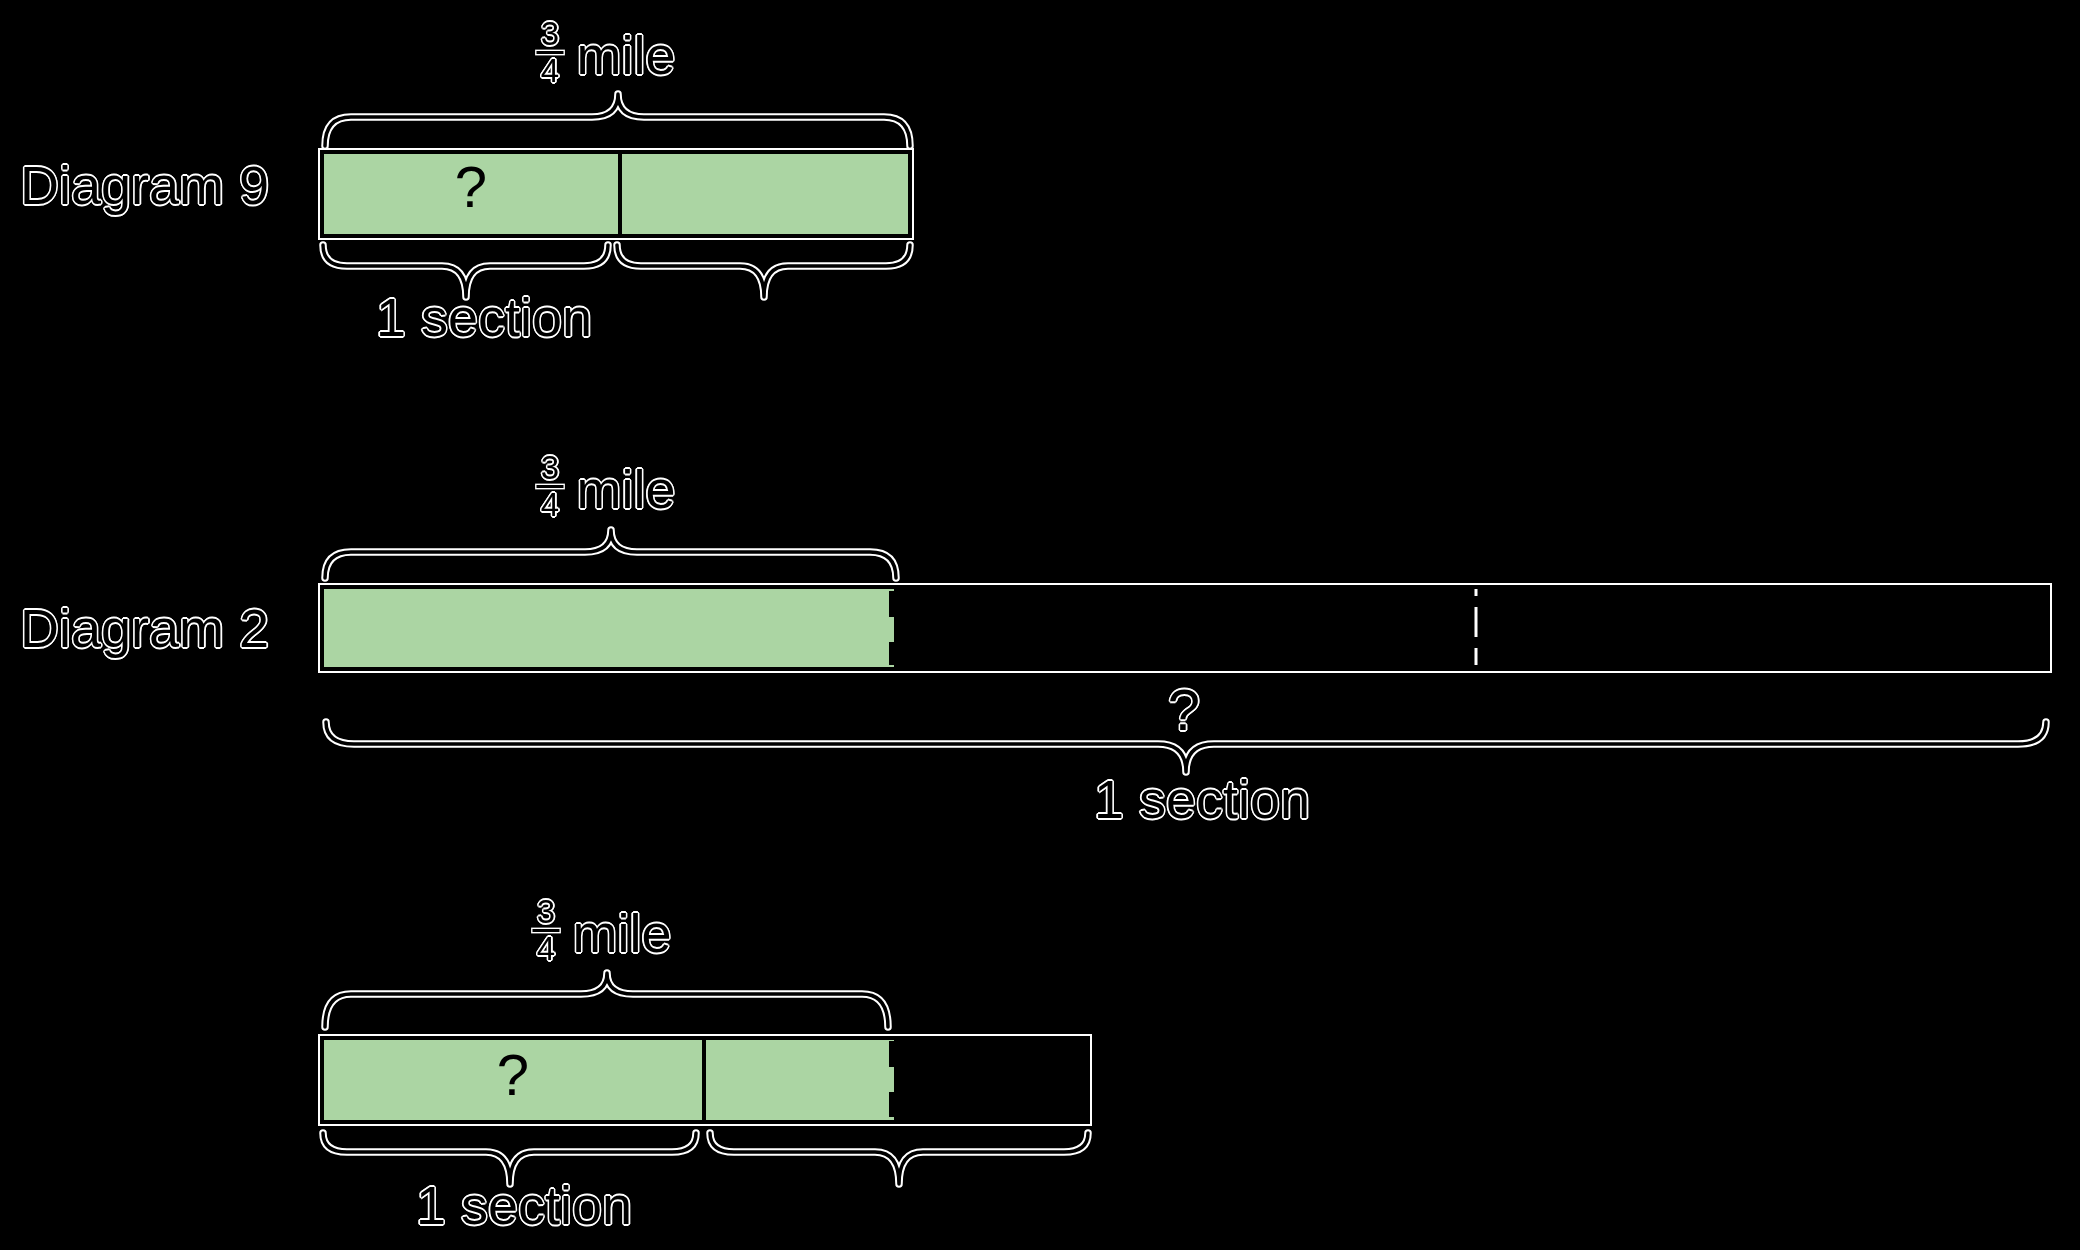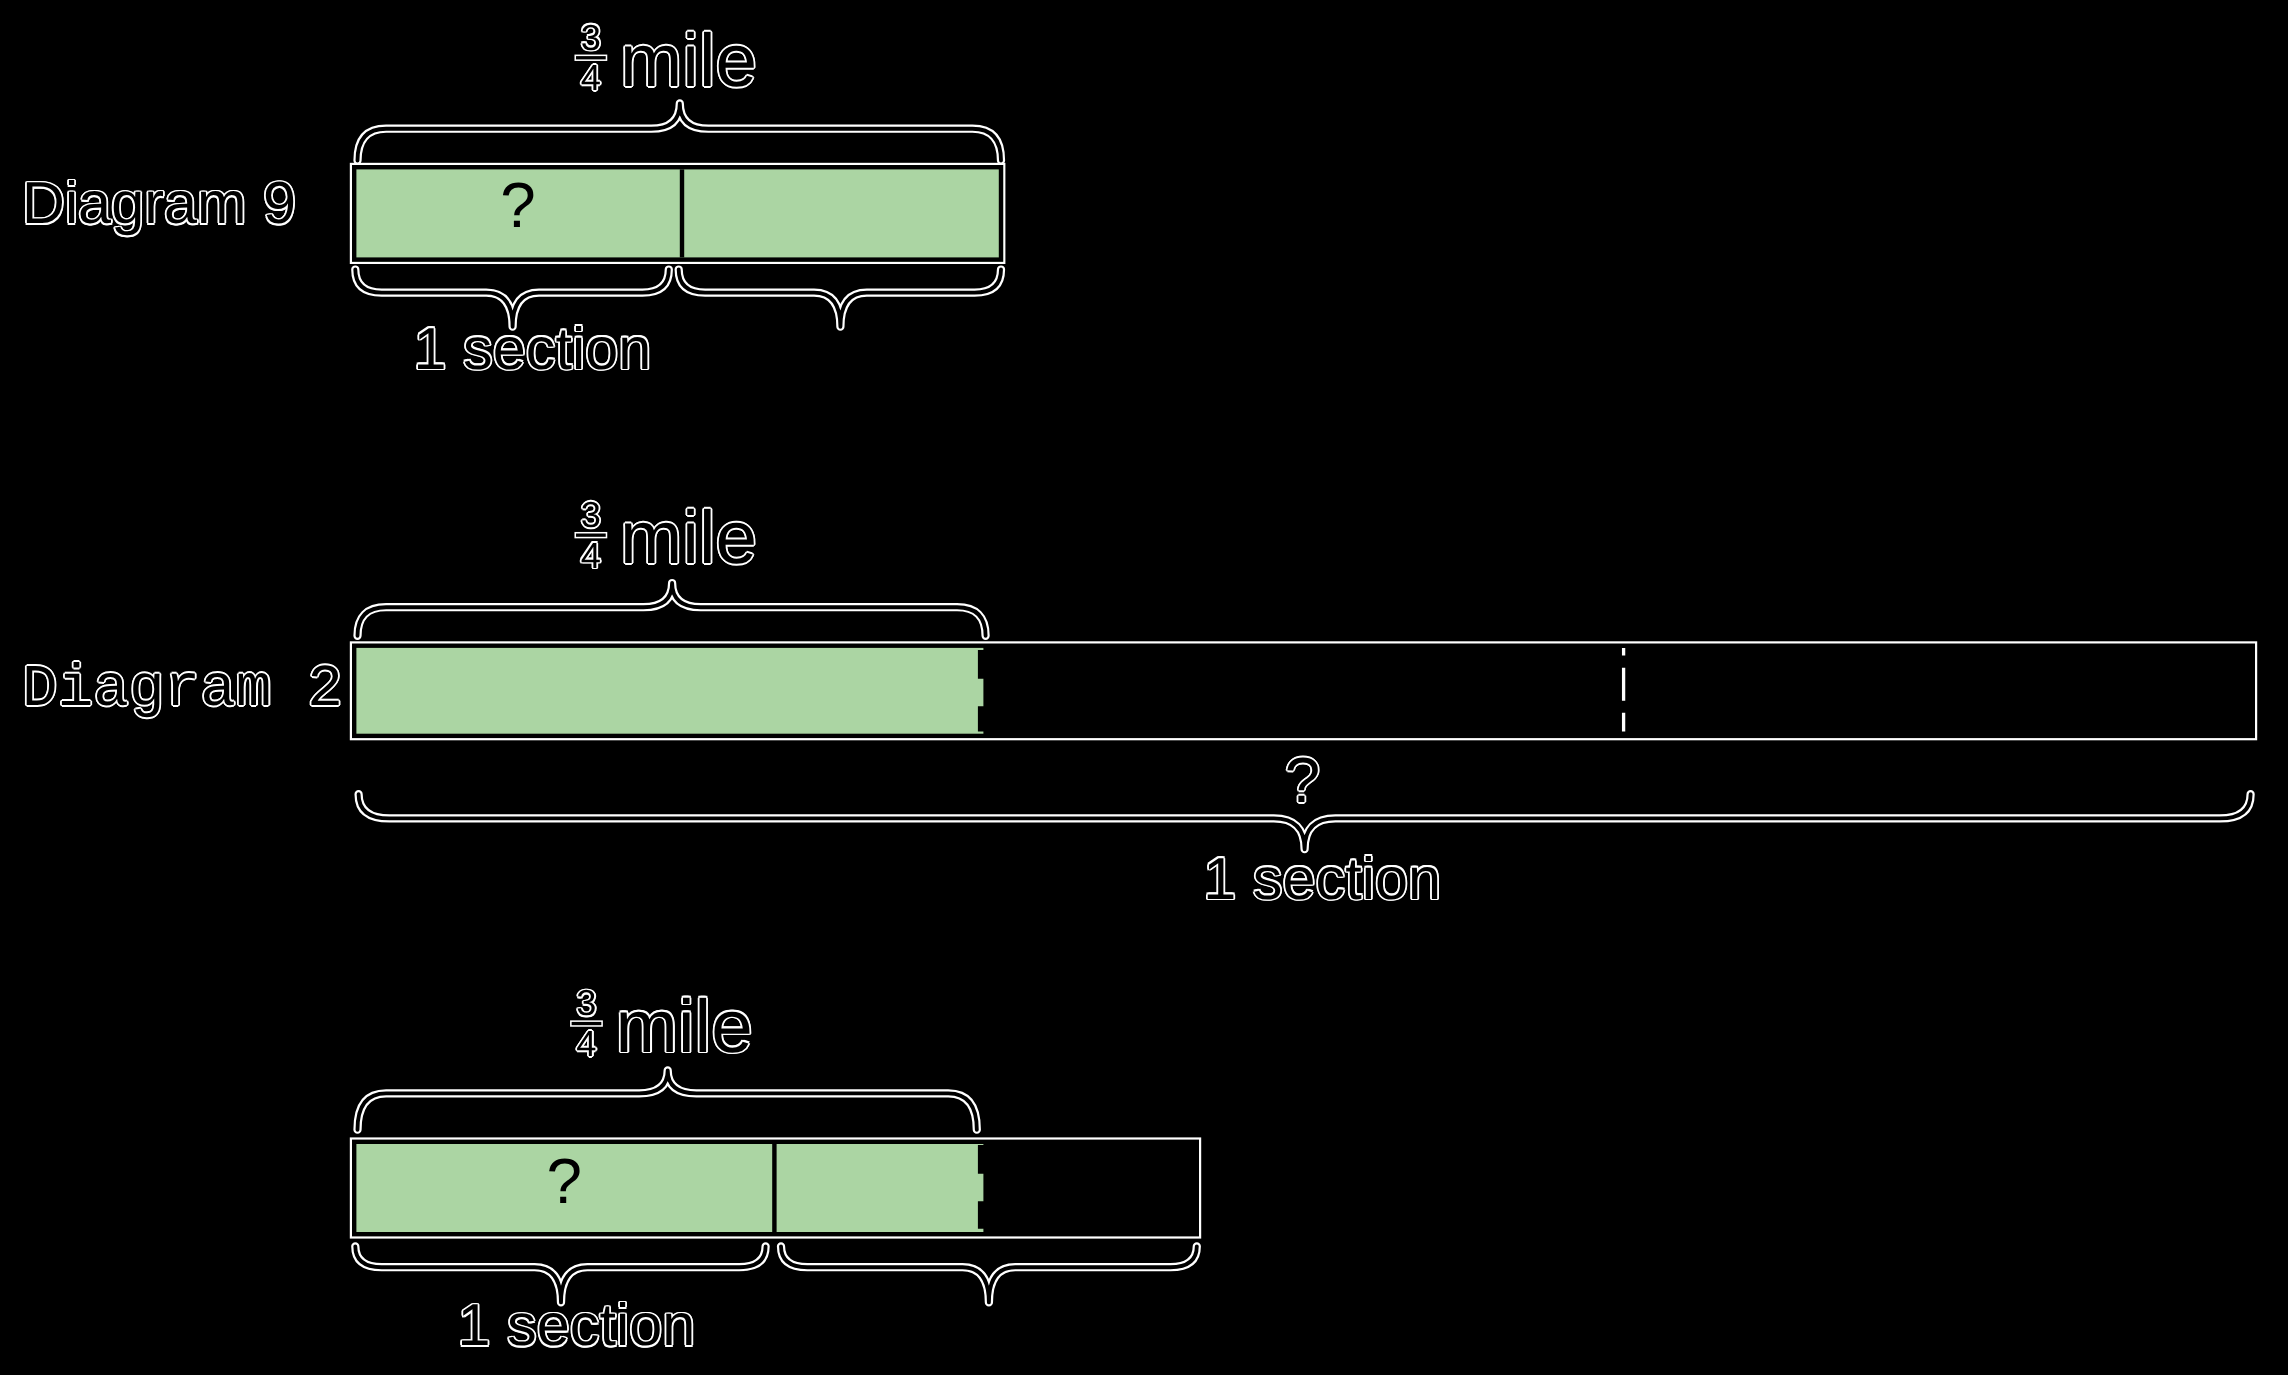--- a/index.html
+++ b/index.html
@@ -16,21 +16,21 @@
   }
   .abs { position:absolute; }
   .dlabel { left:20px; font-size:54px; line-height:58px; white-space:nowrap; }
   .center-x { transform:translateX(-50%); white-space:nowrap; }
 
   
   .mile-label { display:flex; align-items:center; gap:13px; height:76px; }
   .frac { display:flex; flex-direction:column; align-items:center; line-height:1; }
   .frac .digit { font-size:33px; line-height:30px; }
   .frac-bar { width:27px; height:3px; background:#000; box-shadow:0 0 0 1.4px #fff; margin:2px 0; }
-  .unit { font-size:68px; line-height:56px; margin-top:6px; }
+  .unit { font-size:54px; line-height:56px; margin-top:6px; }
 
   
   .bar {
     position:absolute; box-sizing:border-box;
     border:4px solid #000; box-shadow:0 0 0 2px #fff;
     background:transparent;
   }
   .bar .fill { position:absolute; top:0; bottom:0; left:0; background:#abd5a3; }
   .bar .divider { position:absolute; top:0; bottom:0; width:4px; background:#000; }
   .bar.all-green { background:#abd5a3; }
@@ -59,21 +59,21 @@
     <span class="unit halo">mile</span>
   </div>
 
   <div class="bar all-green" style="left:320px; top:150px; width:592px; height:88px;">
     <div class="divider" style="left:294px;"></div>
   </div>
   <div class="abs qmark on-green center-x" style="left:471px; top:158px;">?</div>
 
   <div class="abs section-label halo center-x" style="left:468px; top:288px;">1 section</div>
 
-  <div class="abs dlabel halo" style="top:599px;font-family:Liberation Mono, monospace;">Diagram 2</div>
+  <div class="abs dlabel halo" style="top:599px;">Diagram 2</div>
 
   <div class="abs mile-label center-x" style="left:606px; top:448px;">
     <span class="frac">
       <span class="digit halo">3</span>
       <span class="frac-bar"></span>
       <span class="digit halo">4</span>
     </span>
     <span class="unit halo">mile</span>
   </div>
 

